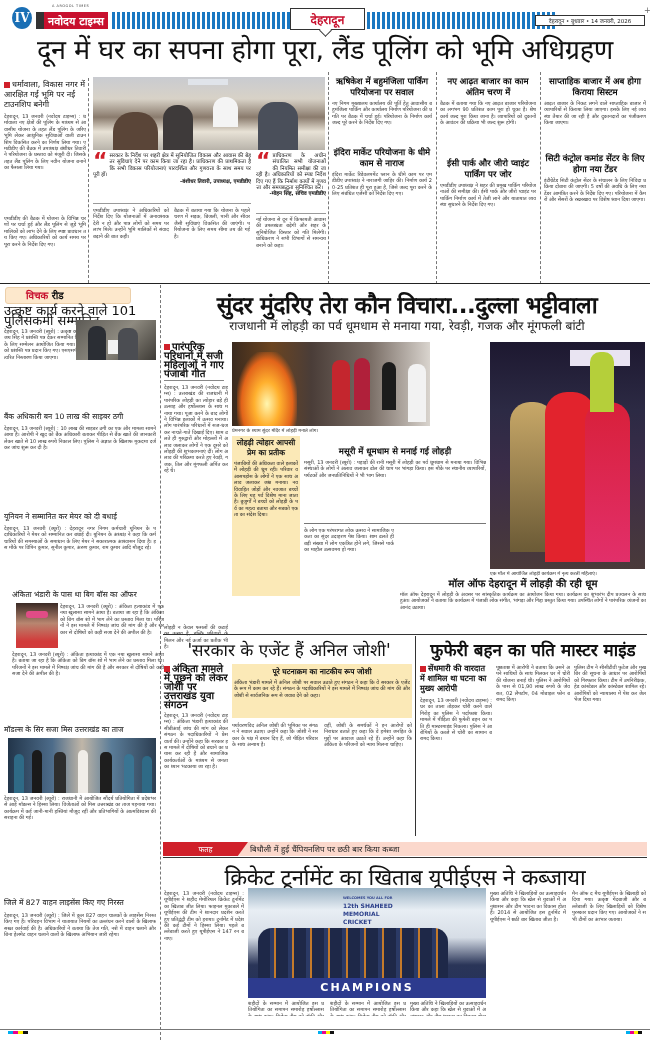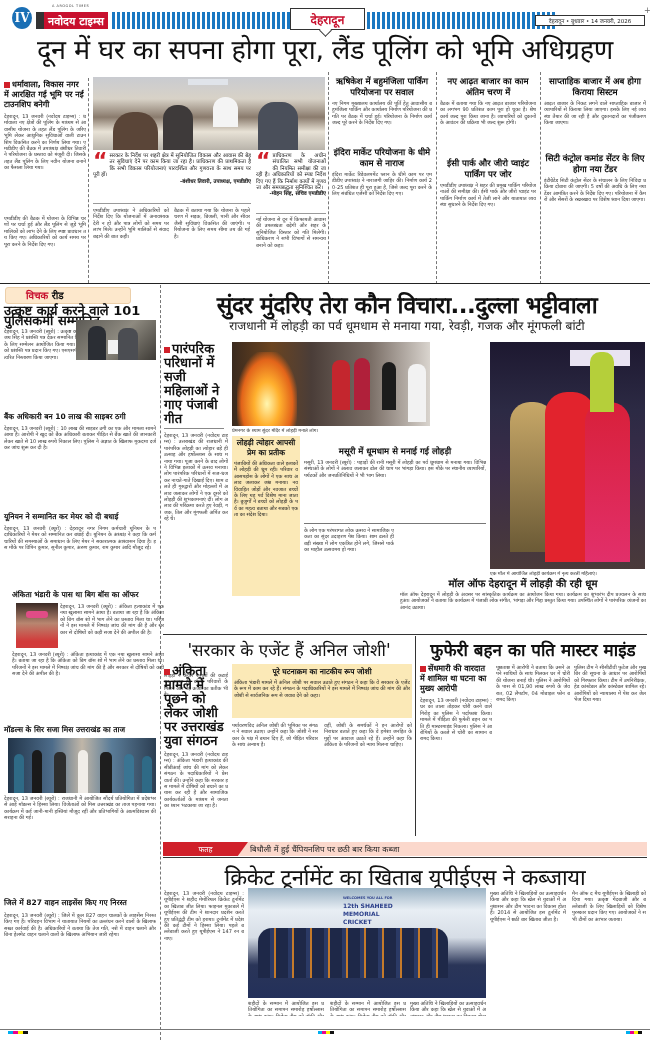--- a/index.html
+++ b/index.html
@@ -15,27 +15,27 @@
 .quote-mark{color:#d0202a;font-weight:bold;font-size:22px;line-height:18px;float:left;margin-right:2px}
 
 #mast-iv{left:12px;top:7px;width:20px;height:22px;border-radius:50%;background:#1a6fb5;color:#fff;font-size:12px;font-family:"DejaVu Serif",serif;font-weight:bold;display:flex;align-items:center;justify-content:center}
 #mast-brand{left:36px;top:12px;width:72px;height:17px;background:#c8102e;color:#fff;font-size:11px;font-weight:bold;display:flex;align-items:center;justify-content:center;border-left:8px solid #333}
 #mast-sub{left:52px;top:4px;font-size:3.5px;color:#444;letter-spacing:.5px}
 #mast-stripes{left:112px;top:12px;width:445px;height:17px;background:repeating-linear-gradient(90deg,#1a78c2 0 3px,#fff 3px 5px)}
 #mast-city{left:290px;top:8px;width:75px;height:22px;background:#fff;border:1px solid #333;color:#c8102e;font-size:12px;font-weight:bold;display:flex;align-items:center;justify-content:center}
 #mast-city:after{content:"";position:absolute;left:30px;bottom:-6px;width:8px;height:8px;background:#fff;border-right:1px solid #333;border-bottom:1px solid #333;transform:rotate(45deg)}
 #mast-date{left:535px;top:15px;width:110px;height:11px;border:1px solid #333;background:#fff;font-size:5.5px;display:flex;align-items:center;justify-content:center;color:#222}
 #main-headline{left:10px;top:30px;width:630px;font-size:27px;font-weight:normal;text-align:center;color:#111;font-family:"DejaVu Sans",sans-serif;letter-spacing:-.3px}
-.sideh{font-size:8px;font-weight:bold;line-height:10px;text-align:left}
+.sideh{font-size:8px;font-weight:normal;line-height:10px;text-align:left}
 .colh{font-size:8.5px;font-weight:bold;text-align:center;line-height:11px}
 #vichak{left:5px;top:287px;width:126px;height:17px;background:#fde8cc;border-radius:3px;border:1px solid #eccfa9;font-size:10px;font-weight:bold;padding-left:20px;line-height:16px}
 #vichak .red{color:#c8102e}
 #lohri-head{left:168px;top:288px;width:478px;font-size:23px;font-weight:bold;text-align:center;letter-spacing:-.5px}
 #lohri-sub{left:168px;top:317px;width:478px;font-size:12px;text-align:center;color:#222}
-.bh{font-size:13px;font-weight:bold;line-height:14px;text-align:left;white-space:normal}
+.bh{font-size:10px;font-weight:bold;line-height:9px;text-align:left;white-space:normal}
 #bigq{left:163px;top:638px;width:252px;font-size:17px;text-align:center}
 #phuperi{left:418px;top:638px;width:230px;font-size:17px;text-align:center}
 #fatah-bar{left:163px;top:842px;width:484px;height:14px;background:#fbd8cc}
 #fatah-red{left:163px;top:842px;width:85px;height:14px;background:#d0202a;color:#fff;font-size:7.5px;display:flex;align-items:center;justify-content:center;clip-path:polygon(0 0,100% 0,88% 100%,0 100%)}
 #fatah-text{left:250px;top:843px;font-size:8px;color:#222}
 #cricket-head{left:163px;top:861px;width:484px;font-size:22px;text-align:center;letter-spacing:-.3px}
 .yellowbox{position:absolute;background:#fbe9b7}
 </style>
 </head>
 <body>
@@ -230,20 +230,21 @@
 
 <div class="abs txt" style="left:164px;top:890px;width:80px;height:122px">देहरादून, 13 जनवरी (नवोदय टाइम्स) : यूपीईएस ने शहीद मेमोरियल क्रिकेट टूर्नामेंट का खिताब जीत लिया। फाइनल मुकाबले में यूपीईएस की टीम ने शानदार प्रदर्शन करते हुए प्रतिद्वंद्वी टीम को हराया। टूर्नामेंट में प्रदेश की कई टीमों ने हिस्सा लिया। पहले बल्लेबाजी करते हुए यूपीईएस ने 147 रन बनाए।</div>
 <div class="photo" style="left:248px;top:888px;width:238px;height:110px;background:linear-gradient(180deg,#9ab2c4 0%,#e8eef4 20%,#d6dde6 45%,#2a3558 70%,#23305a 100%)">
   <div class="abs" style="left:95px;top:6px;width:130px;height:40px;font-size:6px;color:#2b3f8a;font-weight:bold;line-height:8px">
     <div style="font-size:3.5px">WELCOMES YOU ALL FOR</div>
     <div>12th SHAHEED</div>
     <div>MEMORIAL</div>
     <div>CRICKET</div>
   </div>
   <div class="abs" style="left:10px;top:40px;width:190px;height:50px;background:repeating-linear-gradient(90deg,#1e2848 0 12px,#2b3a66 12px 16px,#c47a2a 16px 18px);border-radius:14px 14px 0 0"></div>
+  <div class="abs" style="left:0;top:90px;width:238px;height:20px;background:#2d3b8e;color:#fff;font-size:11px;font-weight:bold;text-align:center;line-height:20px;letter-spacing:2px">CHAMPIONS</div>
 </div>
 <div class="abs txt" style="left:248px;top:1000px;width:76px;height:16px">शहीदों के सम्मान में आयोजित इस प्रतियोगिता का समापन समारोह हर्षोल्लास के साथ हुआ। विजेता टीम को ट्रॉफी और नकद पुरस्कार दिया गया।</div>
 <div class="abs txt" style="left:330px;top:1000px;width:76px;height:16px">शहीदों के सम्मान में आयोजित इस प्रतियोगिता का समापन समारोह हर्षोल्लास के साथ हुआ। विजेता टीम को ट्रॉफी और नकद पुरस्कार दिया गया।</div>
 <div class="abs txt" style="left:410px;top:1000px;width:76px;height:16px">मुख्य अतिथि ने खिलाड़ियों का उत्साहवर्धन किया और कहा कि खेल से युवाओं में अनुशासन और टीम भावना का विकास होता है। 2014 से आयोजित इस टूर्नामेंट में यूपीईएस ने छठी बार खिताब जीता है।</div>
 <div class="abs txt" style="left:490px;top:890px;width:76px;height:124px">मुख्य अतिथि ने खिलाड़ियों का उत्साहवर्धन किया और कहा कि खेल से युवाओं में अनुशासन और टीम भावना का विकास होता है। 2014 से आयोजित इस टूर्नामेंट में यूपीईएस ने छठी बार खिताब जीता है।</div>
 <div class="abs txt" style="left:572px;top:890px;width:74px;height:124px">मैन ऑफ द मैच यूपीईएस के खिलाड़ी को दिया गया। उत्कृष्ट गेंदबाजी और बल्लेबाजी के लिए खिलाड़ियों को विशेष पुरस्कार प्रदान किए गए। आयोजकों ने सभी टीमों का आभार जताया।</div>
 
 <div class="hline" style="left:0;top:1029px;width:650px;border-color:#777"></div>
 <div class="abs" style="left:8px;top:1031px;width:20px;height:3px;background:linear-gradient(90deg,#00aeef 0 25%,#ec008c 25% 50%,#fff200 50% 75%,#111 75%)"></div>
 <div class="abs" style="left:318px;top:1031px;width:16px;height:3px;background:linear-gradient(90deg,#00aeef 0 25%,#ec008c 25% 50%,#fff200 50% 75%,#111 75%)"></div>

